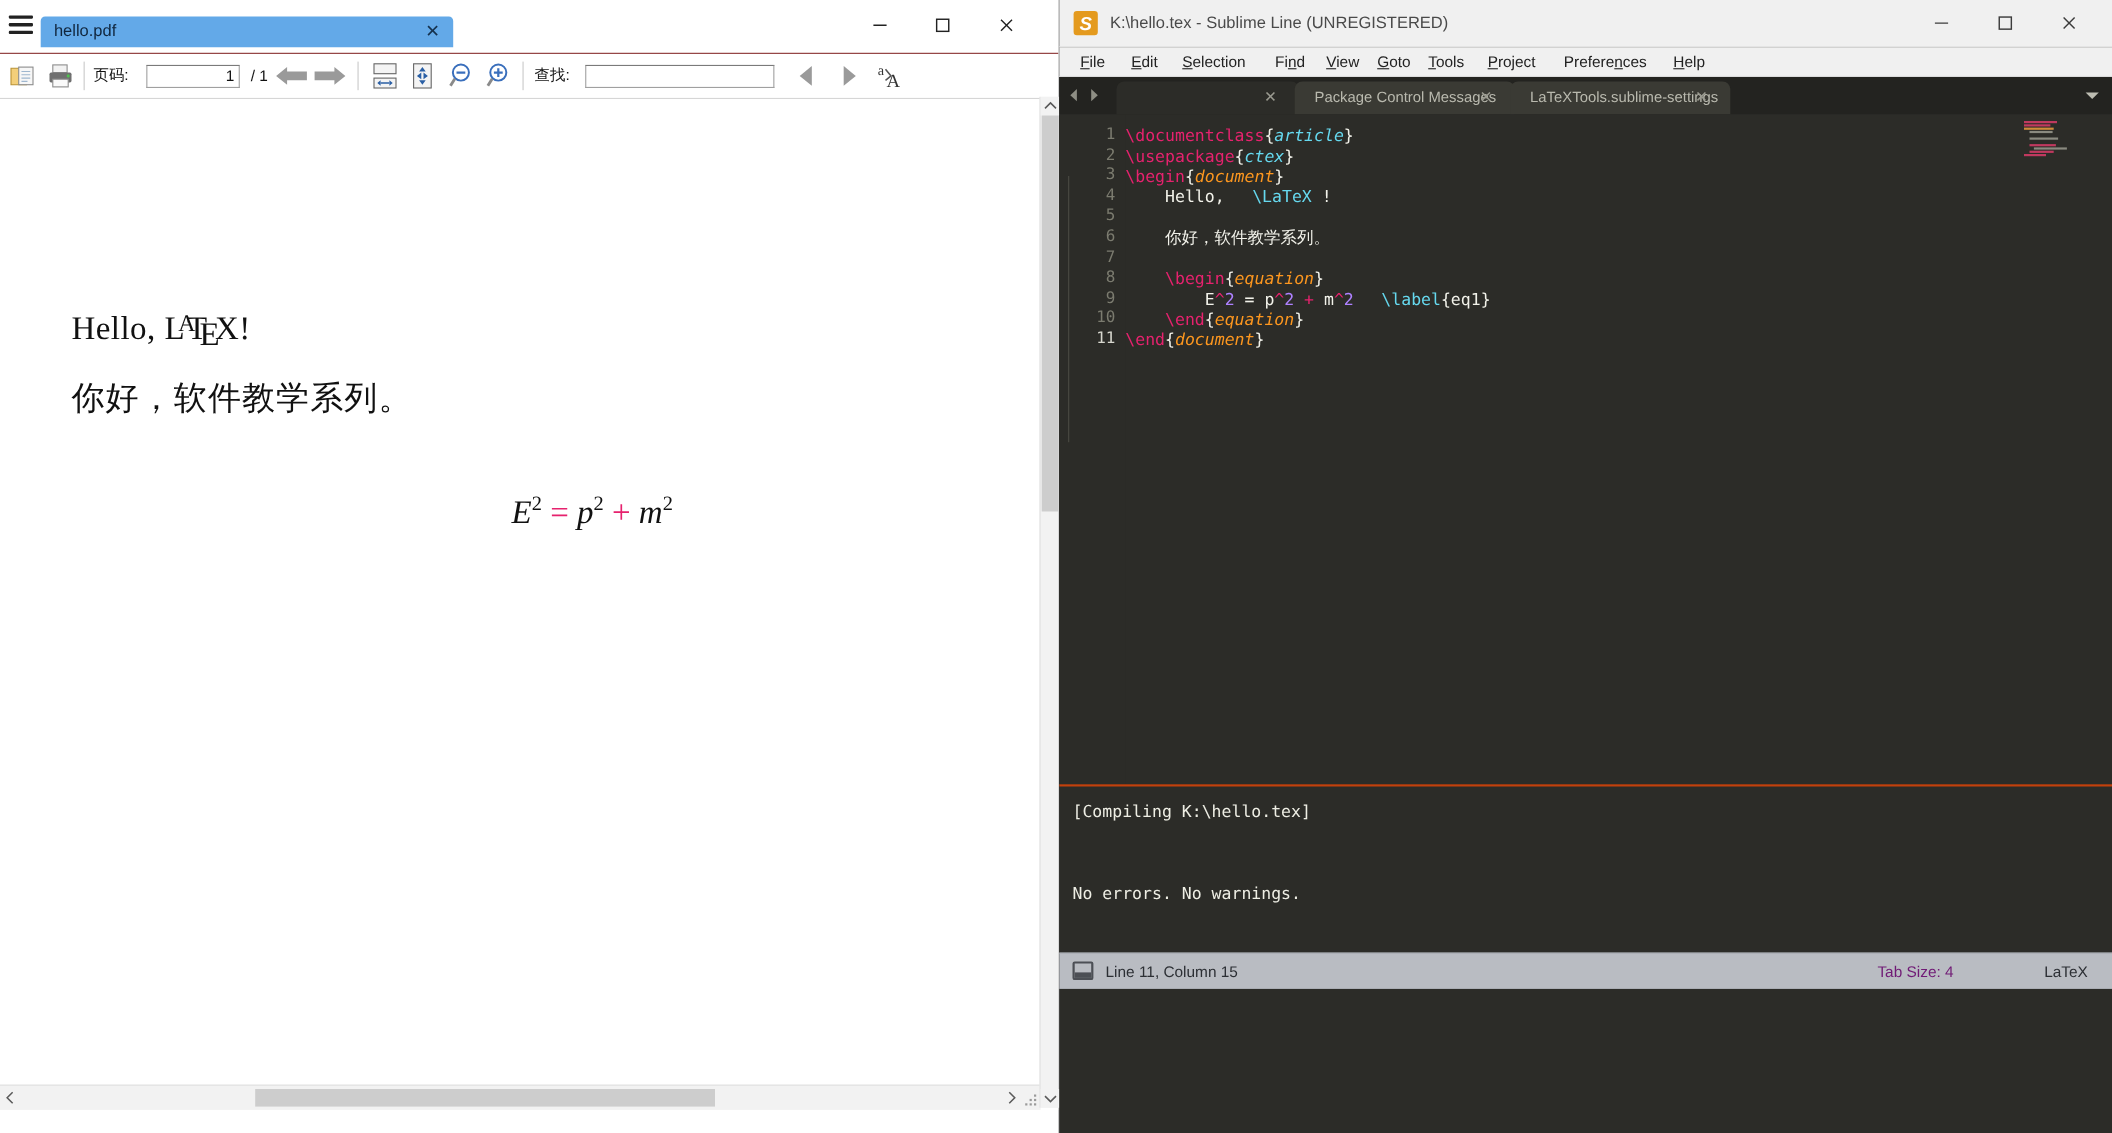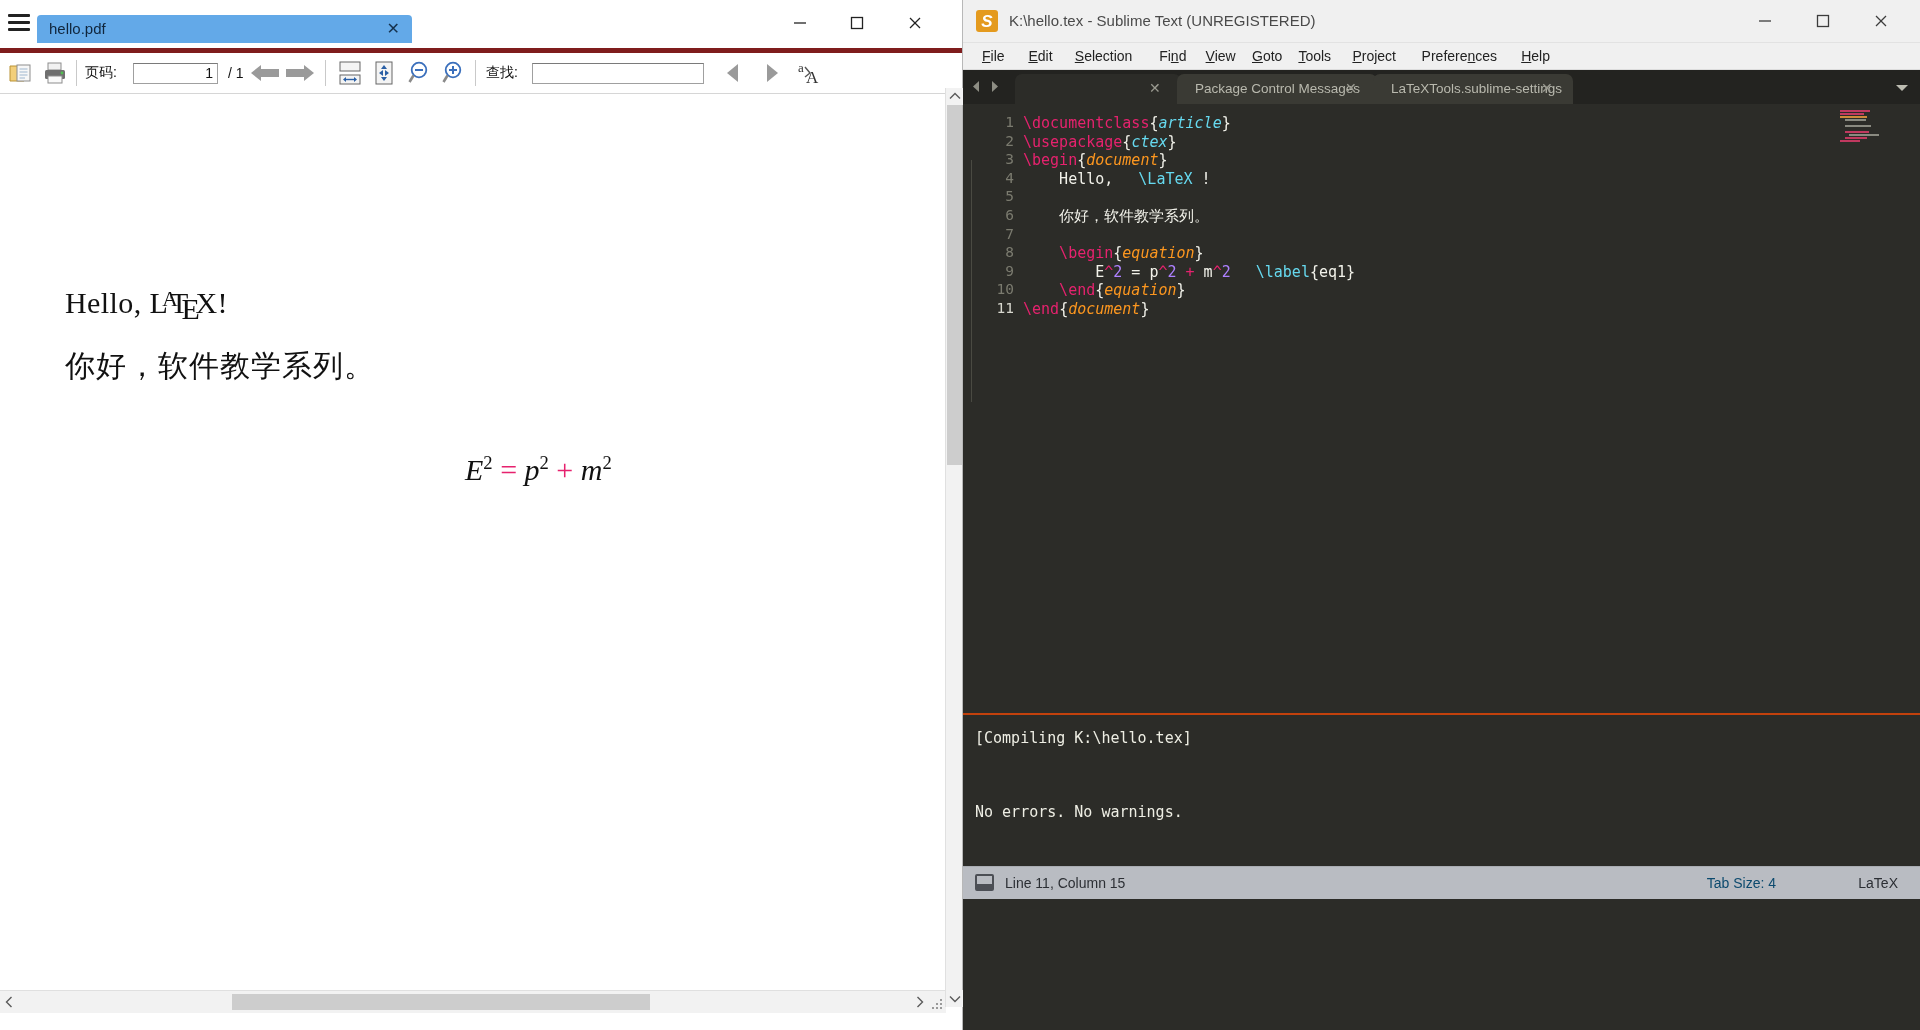--- a/index.html
+++ b/index.html
@@ -1,21 +1,21 @@
 <!DOCTYPE html>
 <html><head>
 <meta charset="utf-8">
 <style>
   html,body{margin:0;padding:0;}
   body{width:1920px;height:1030px;background:#1b1b1b;font-family:"Liberation Sans",sans-serif;overflow:hidden;}
   .root{position:relative;width:1920px;height:1030px;}
 
   
   #pdf-window{position:absolute;left:0;top:0;width:963px;height:1030px;background:#ffffff;border-right:1px solid #b8b8b8;box-sizing:border-box;}
-  #pdf-titlebar{position:relative;height:48px;background:#ffffff;border-bottom:5px solid #7f1d1d;}
+  #pdf-titlebar{position:relative;height:48px;background:#ffffff;border-bottom:1px solid #7f1d1d;}
   #pdf-menu-icon{position:absolute;left:8px;top:14px;width:22px;height:18px;cursor:pointer;}
   #pdf-menu-icon i{display:block;height:3px;background:#222;margin-bottom:4px;border-radius:1px;}
   #pdf-tab{position:absolute;left:37px;top:15px;width:375px;height:28px;background:#63a9e8;border-radius:4px 4px 0 0;color:#12243a;}
   #pdf-tab-label{position:absolute;left:12px;top:5px;font-size:15px;color:#10263d;white-space:nowrap;}
   #pdf-tab-close{position:absolute;right:12px;top:4px;font-size:16px;color:#15314d;cursor:pointer;font-family:"Liberation Sans",sans-serif;}
   .win-btn{position:absolute;top:0;width:54px;height:46px;display:flex;align-items:center;justify-content:center;cursor:pointer;}
   .win-btn svg{display:block;}
   #pdf-min{right:135px;} #pdf-max{right:78px;} #pdf-close{right:20px;}
 
   #pdf-toolbar{position:relative;height:40px;background:#ffffff;border-bottom:1px solid #d6d6d6;}
@@ -94,21 +94,21 @@
   #st-indent-guides i{position:absolute;width:1px;background:#4a4a42;}
   #st-minimap{position:absolute;right:6px;top:6px;width:74px;height:64px;}
   .mm-row{position:absolute;height:2px;}
   #st-output{position:relative;height:151px;background:#2c2c28;border-top:2px solid #c2410c;overflow:hidden;}
   .out-line{position:absolute;left:12px;font-family:"DejaVu Sans Mono","Liberation Mono",monospace;font-size:15px;color:#eeeee4;white-space:pre;}
 
   #st-statusbar{position:relative;height:32px;background:#b9bcc2;border-top:1px solid #a9acb2;}
   #st-status-icon{position:absolute;left:12px;top:7px;width:19px;height:17px;border:2px solid #4c4f55;border-radius:2px;box-sizing:border-box;}
   #st-status-icon i{position:absolute;left:0;bottom:0;width:100%;height:5px;background:#4c4f55;}
   #st-status-pos{position:absolute;left:42px;top:8px;font-size:14px;color:#2c2f34;}
-  #st-status-tab{position:absolute;right:144px;top:8px;font-size:14px;color:#0c4a6e;cursor:pointer;}
+  #st-status-tab{position:absolute;right:144px;top:8px;font-size:14px;color:#701a75;cursor:pointer;}
   #st-status-syntax{position:absolute;right:22px;top:8px;font-size:14px;color:#2c2f34;cursor:pointer;}
 </style>
 </head>
 <body>
 
 <div class="root">
 
   <div id="pdf-window">
 
     <div id="pdf-titlebar">
@@ -289,21 +289,21 @@
       </div>
     </div>
   </div>
 
   <div id="st-window">
 
     <div id="st-titlebar">
       <div id="st-app-icon">
         <span>S</span>
       </div>
-      <div id="st-title">K:\hello.tex - Sublime Text (UNREGISTERED)</div>
+      <div id="st-title">K:\hello.tex - Sublime Line (UNREGISTERED)</div>
       <div class="win-btn" id="st-min">
         <svg width="16" height="16" viewBox="0 0 16 16">
             <line x1="2" y1="8" x2="14" y2="8" stroke="#3c3c3c" stroke-width="1.3"></line>
           </svg>
       </div>
       <div class="win-btn" id="st-max">
         <svg width="16" height="16" viewBox="0 0 16 16">
             <rect x="2.5" y="2.5" width="11" height="11" fill="none" stroke="#3c3c3c" stroke-width="1.3"></rect>
           </svg>
       </div>

